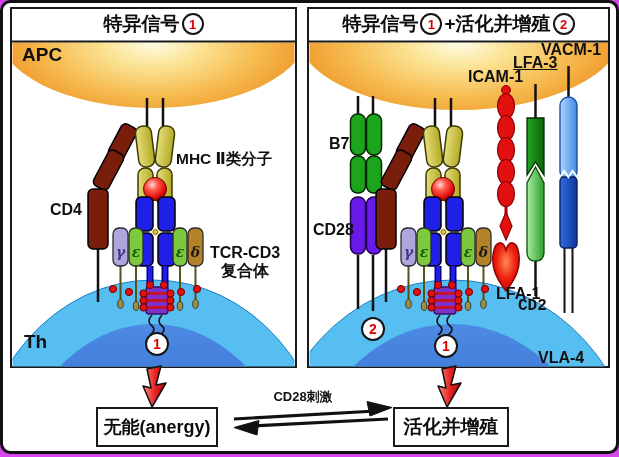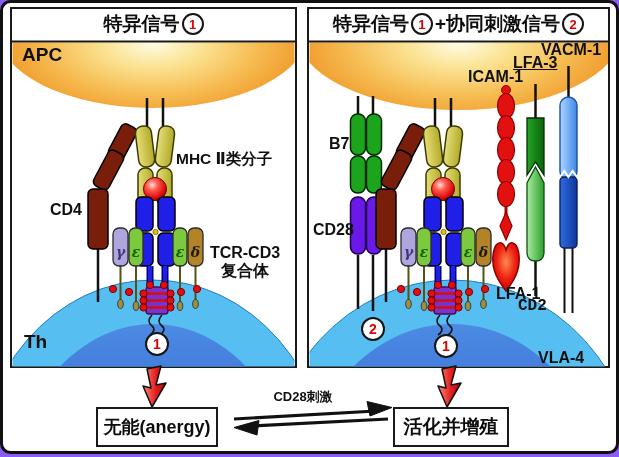--- a/index.html
+++ b/index.html
@@ -1,19 +1,19 @@
 <!DOCTYPE html>
 <html><head>
 <meta charset="utf-8">
 <style>
   html,body{margin:0;padding:0;background:#e8e8e8;}
   #stage{
     position:relative;
     width:619px;height:457px;
-    background:#8b5cf6;
+    background:#d946ef;
     font-family:"Liberation Sans","DejaVu Sans",sans-serif;
     overflow:hidden;
   }
   #art{position:absolute;left:0;top:0;z-index:1;}
   .lbl{
     position:absolute;z-index:3;
     font-weight:bold;color:#101010;
     white-space:nowrap;line-height:1.15;
   }
   .sz19{font-size:19px;}
@@ -280,21 +280,21 @@
   </g>
 </svg>
 
 <div class="title-bar" style="left:11px;top:8px;width:285px;height:32px;">
   <span>特异信号</span>
   <span class="circ-inline">1</span>
 </div>
 <div class="title-bar" style="left:308px;top:8px;width:301px;height:32px;">
   <span>特异信号</span>
   <span class="circ-inline">1</span>
-  <span>+协同刺激信号</span>
+  <span>+活化并增殖</span>
   <span class="circ-inline">2</span>
 </div>
 
 <div class="lbl sz19" style="left:22px;top:44px;">APC</div>
 <div class="lbl sz19" style="left:24px;top:331px;">Th</div>
 <div class="lbl sz16" style="left:50px;top:201px;">CD4</div>
 <div class="lbl sz15" style="left:176px;top:150px;">MHC Ⅱ类分子</div>
 <div class="lbl sz16 tcr-caption" style="left:203px;top:229px;width:84px;">
   <div>TCR-CD3</div>
   <div>复合体</div>

